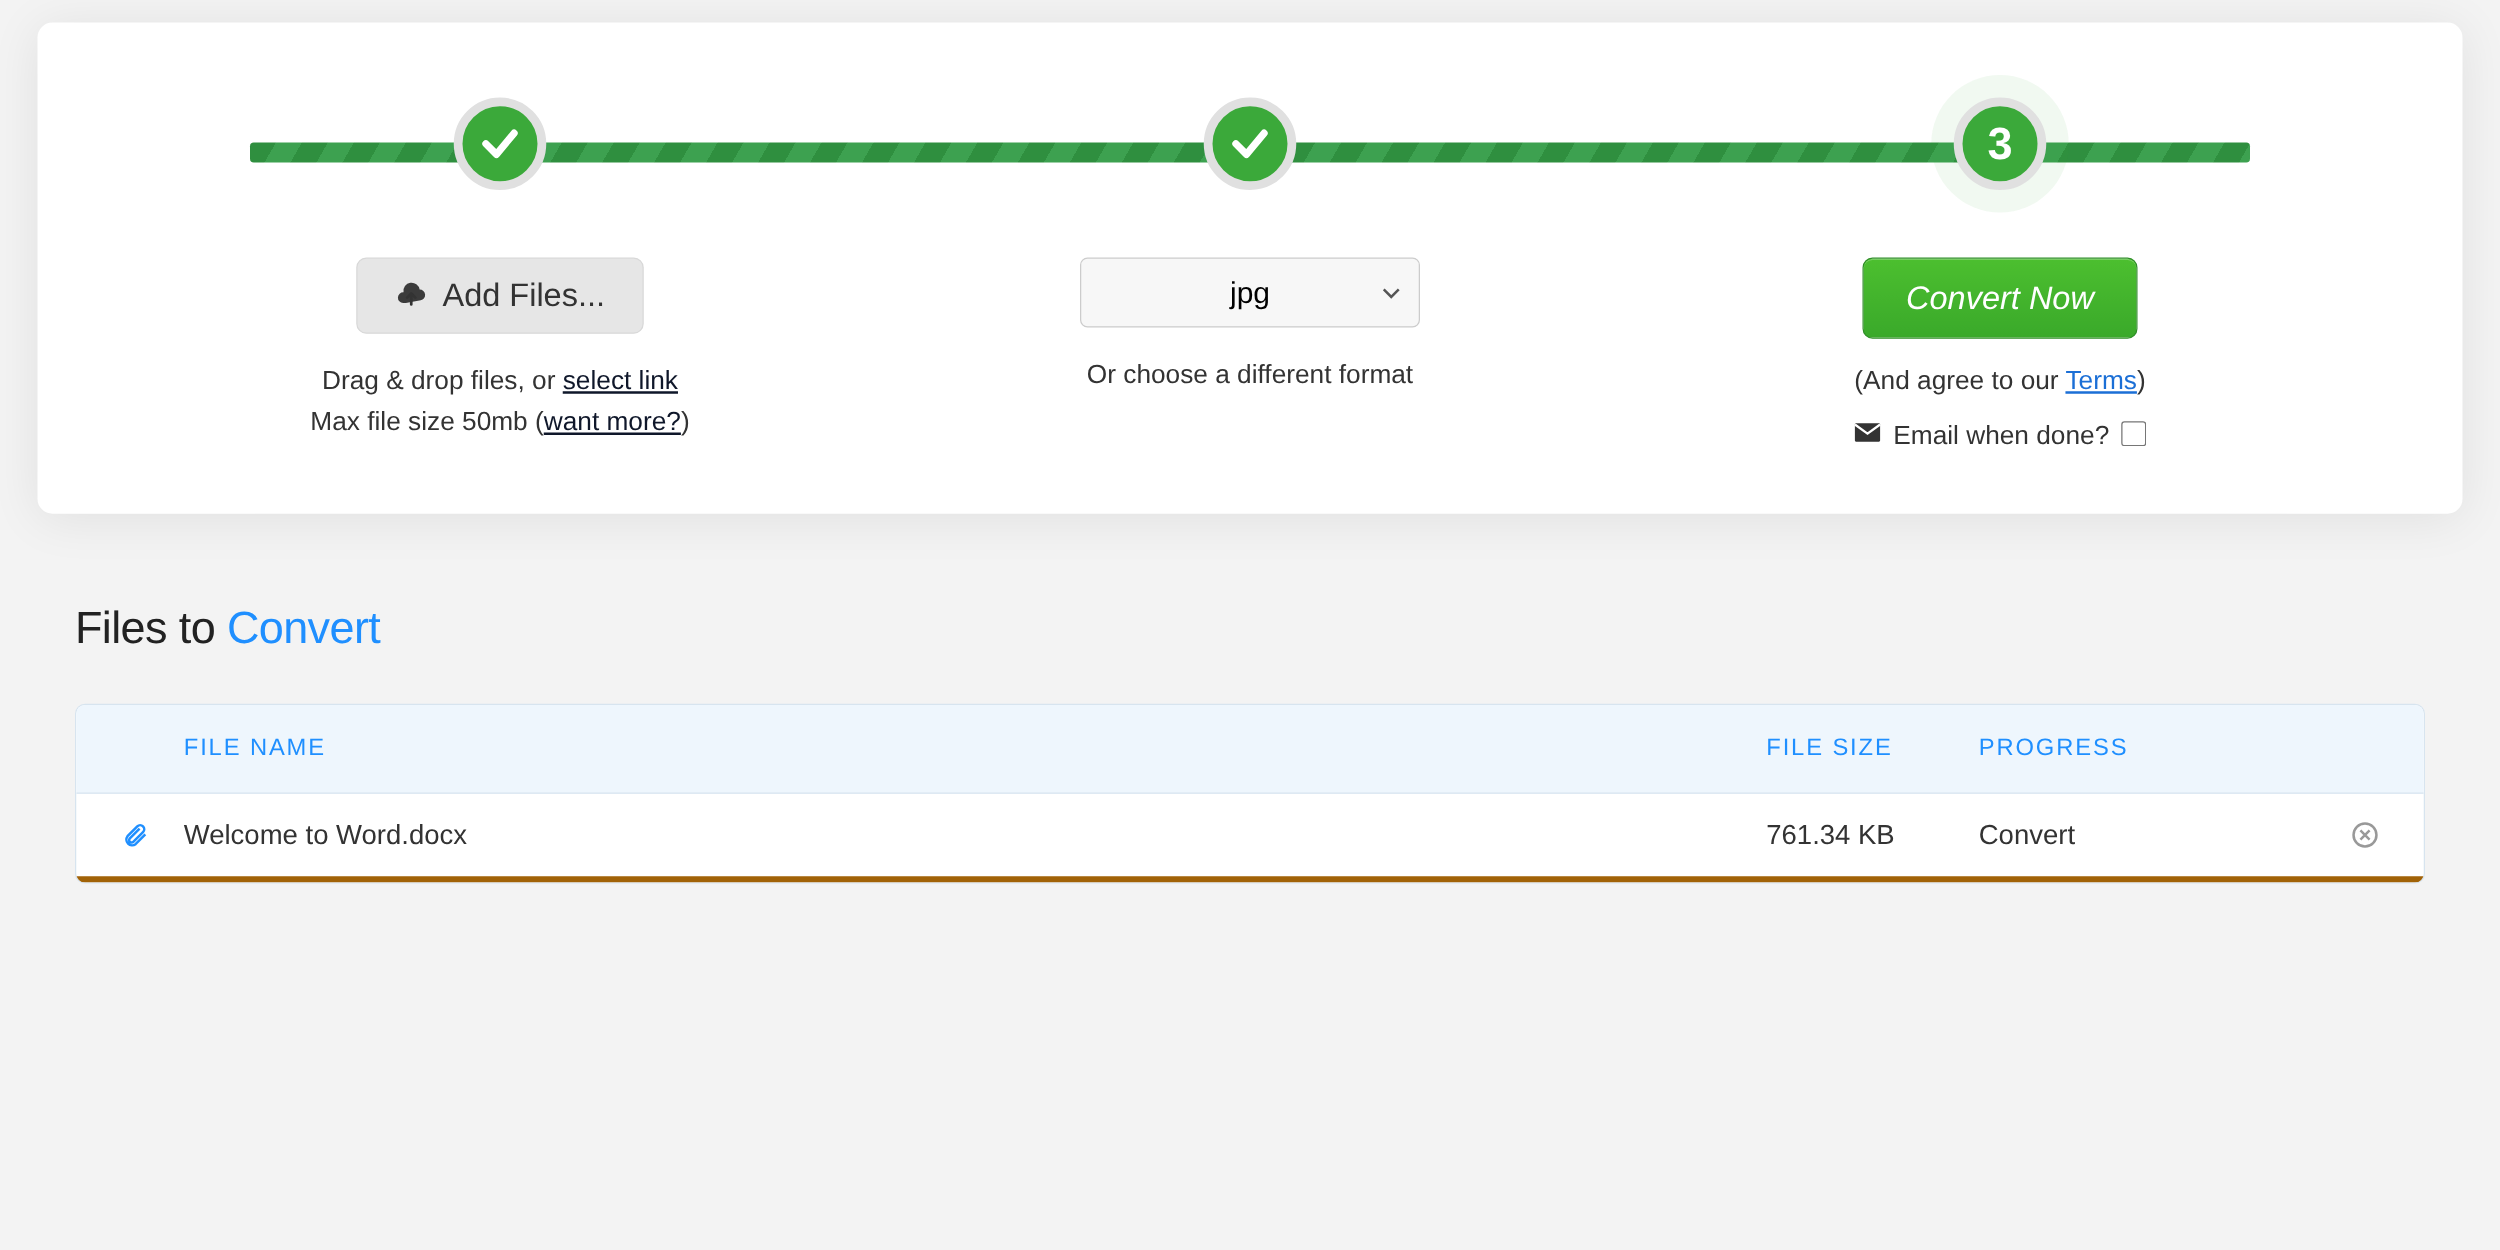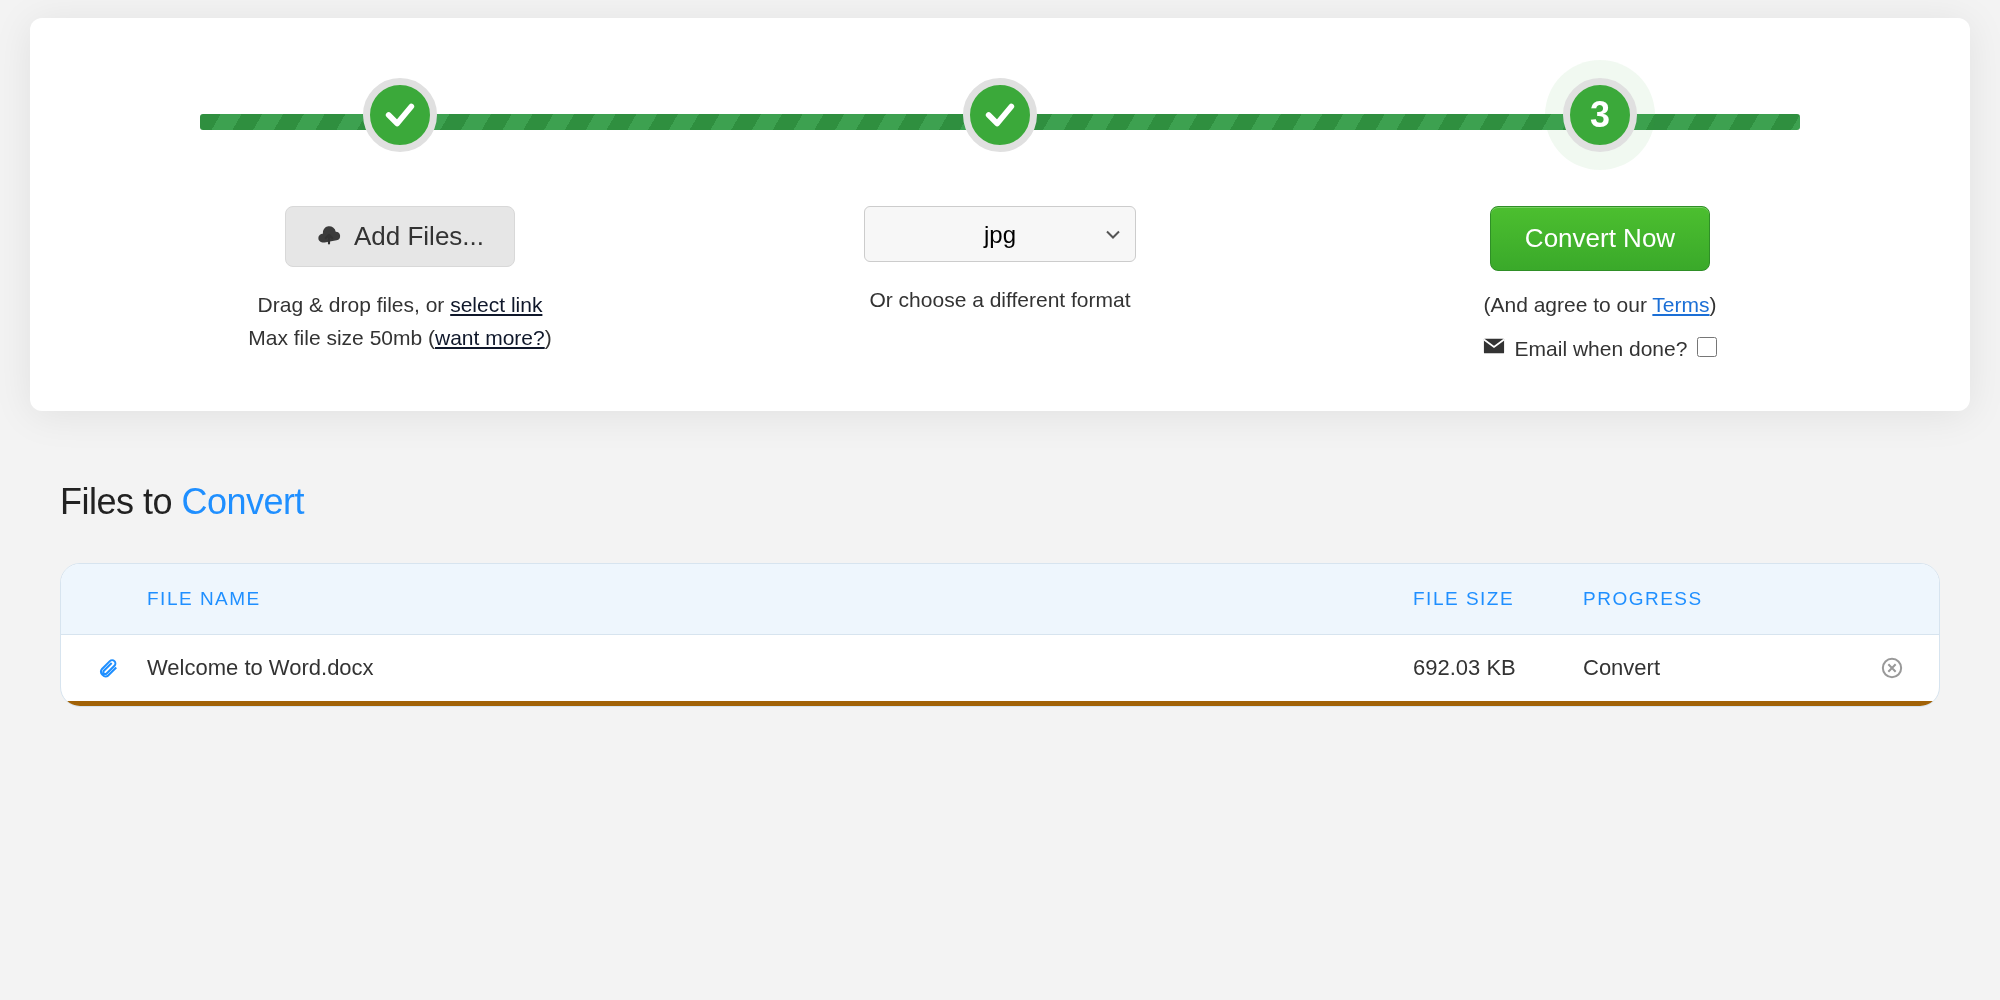--- a/index.html
+++ b/index.html
@@ -117,20 +117,21 @@
     }
     .convert-btn {
       background: linear-gradient(#4cbf2f,#3aa92a);
       border: 1px solid #2f8f27;
       color: #fff;
       font-size: 26px;
       padding: 16px 34px;
       border-radius: 8px;
       box-shadow: inset 0 1px 0 rgba(255,255,255,0.25);
       cursor: pointer;
+      font-style: italic;
     }
     .agree-text { margin-top: 22px; font-size: 21px; color: #333; }
     .agree-text a { color: #1b6fd6; text-decoration: underline; }
     .email-row {
       margin-top: 20px;
       display: flex;
       gap: 10px;
       font-size: 21px;
       color: #333;
     }
@@ -145,21 +146,21 @@
     .section h2 {
       font-size: 36px;
       font-weight: 500;
       color: #222;
       letter-spacing: -0.5px;
     }
     .section h2 .accent { color: #1f8fff; }
     .file-table {
       margin-top: 40px;
       border: 1px solid #d7e4ef;
-      border-radius: 20px;
+      border-radius: 8px;
       overflow: hidden;
       background: #fff;
     }
     .file-header {
       display: flex;
       align-items: center;
       background: #eef6fd;
       padding: 24px 36px;
       font-size: 19px;
       letter-spacing: 1.5px;
@@ -271,21 +272,21 @@
       <div class="c-prog">PROGRESS</div>
       <div class="c-act"></div>
     </div>
     <div class="file-row">
       <div class="c-icon">
         <svg class="attach-icon" viewBox="0 0 24 24">
             <path d="M21 11.5 L12.5 20a5 5 0 0 1-7-7L14 4.5a3.5 3.5 0 0 1 5 5L10.5 18a2 2 0 0 1-3-3L16 6.5"></path>
           </svg>
       </div>
       <div class="c-name">Welcome to Word.docx</div>
-      <div class="c-size">692.03 KB</div>
+      <div class="c-size">761.34 KB</div>
       <div class="c-prog">Convert</div>
       <div class="c-act">
         <svg class="remove-icon" viewBox="0 0 24 24">
             <circle cx="12" cy="12" r="10"></circle>
             <path d="M8 8 L16 16 M16 8 L8 16"></path>
           </svg>
       </div>
     </div>
   </div>
 </div>

